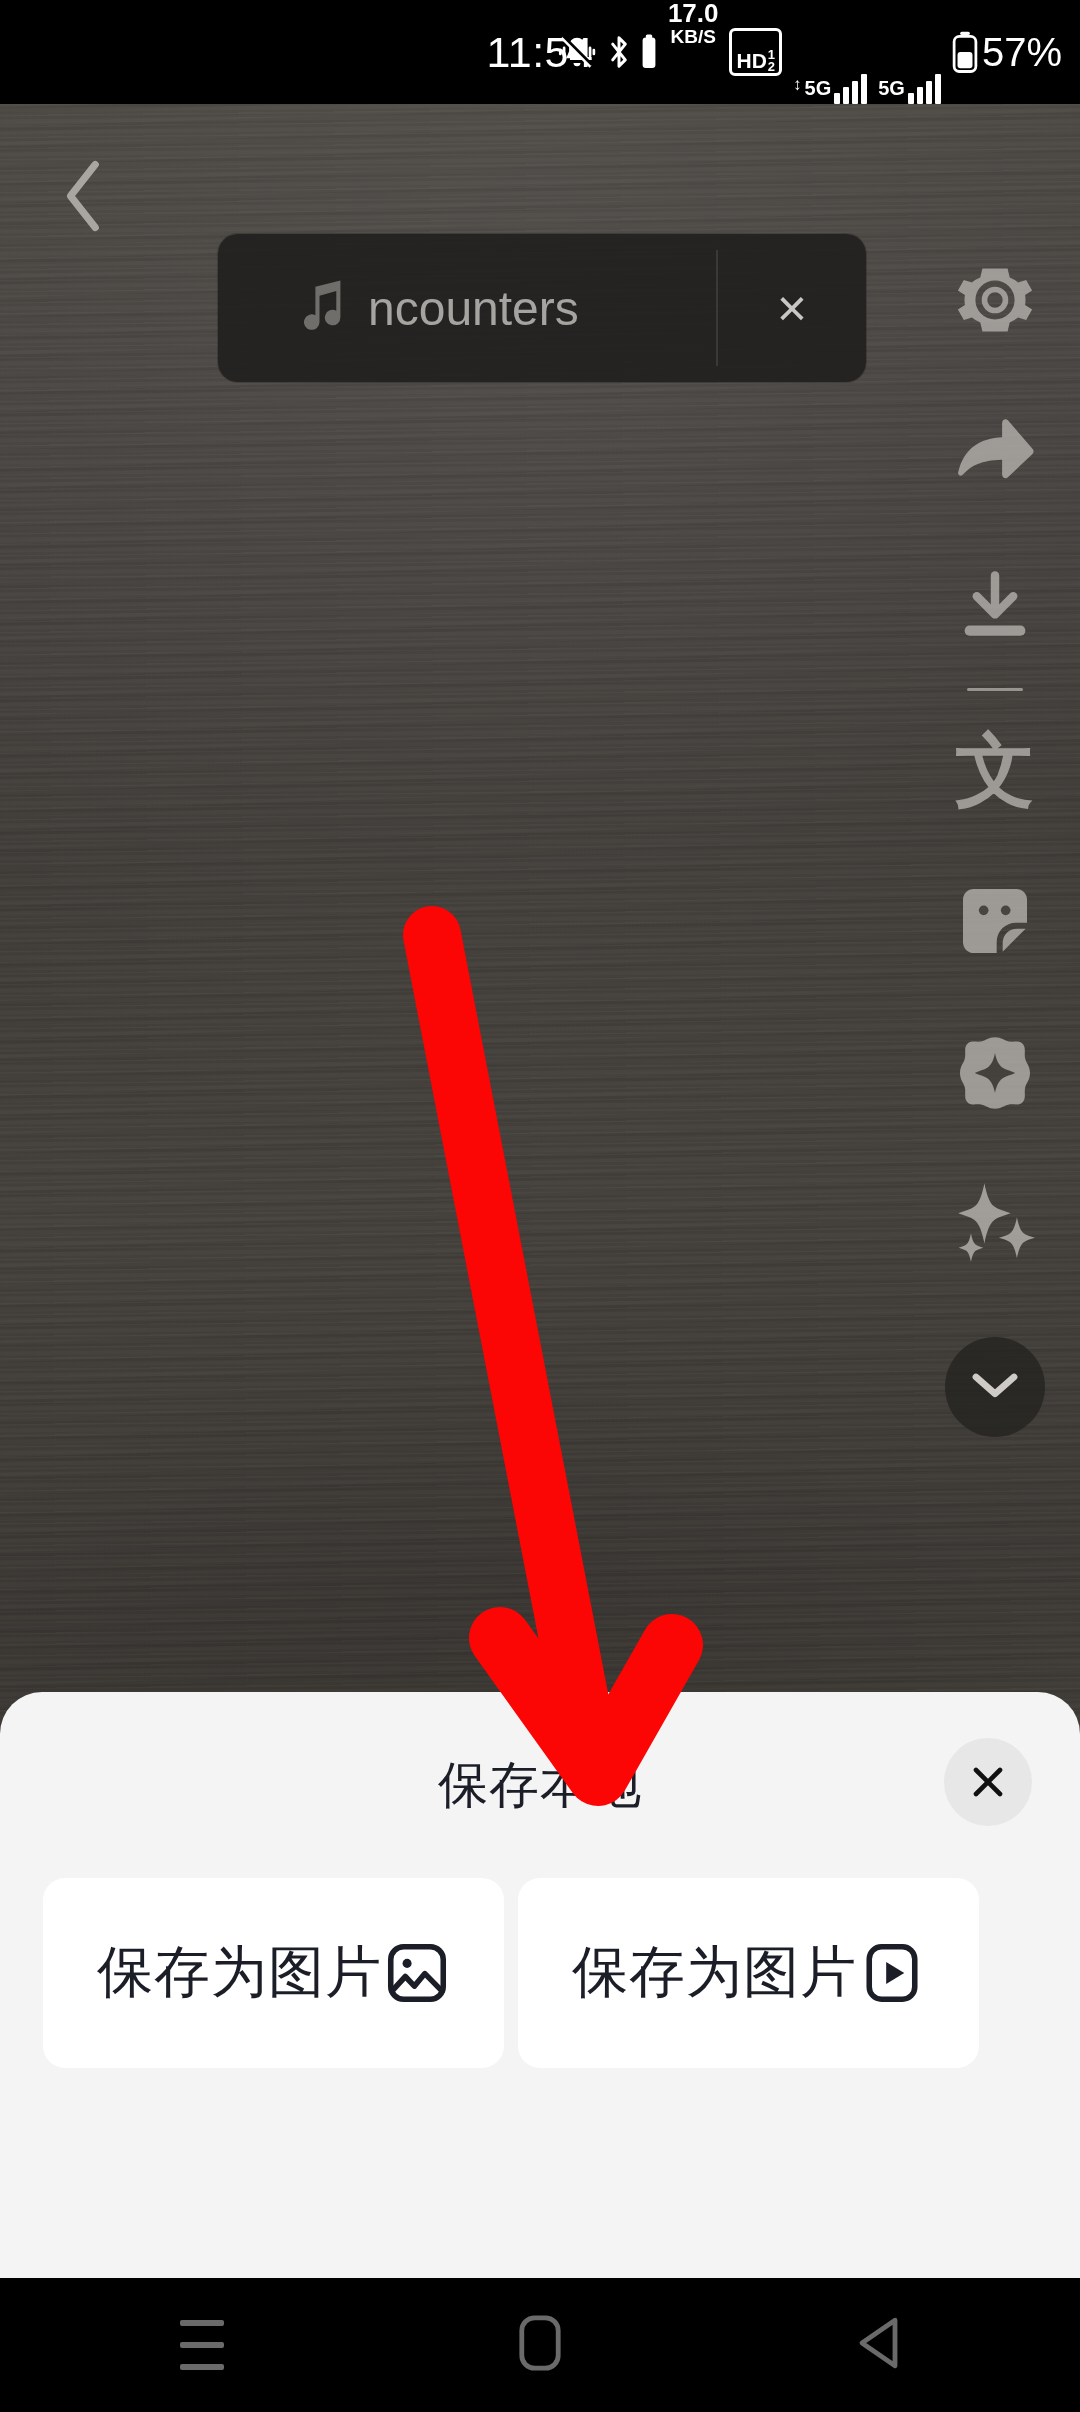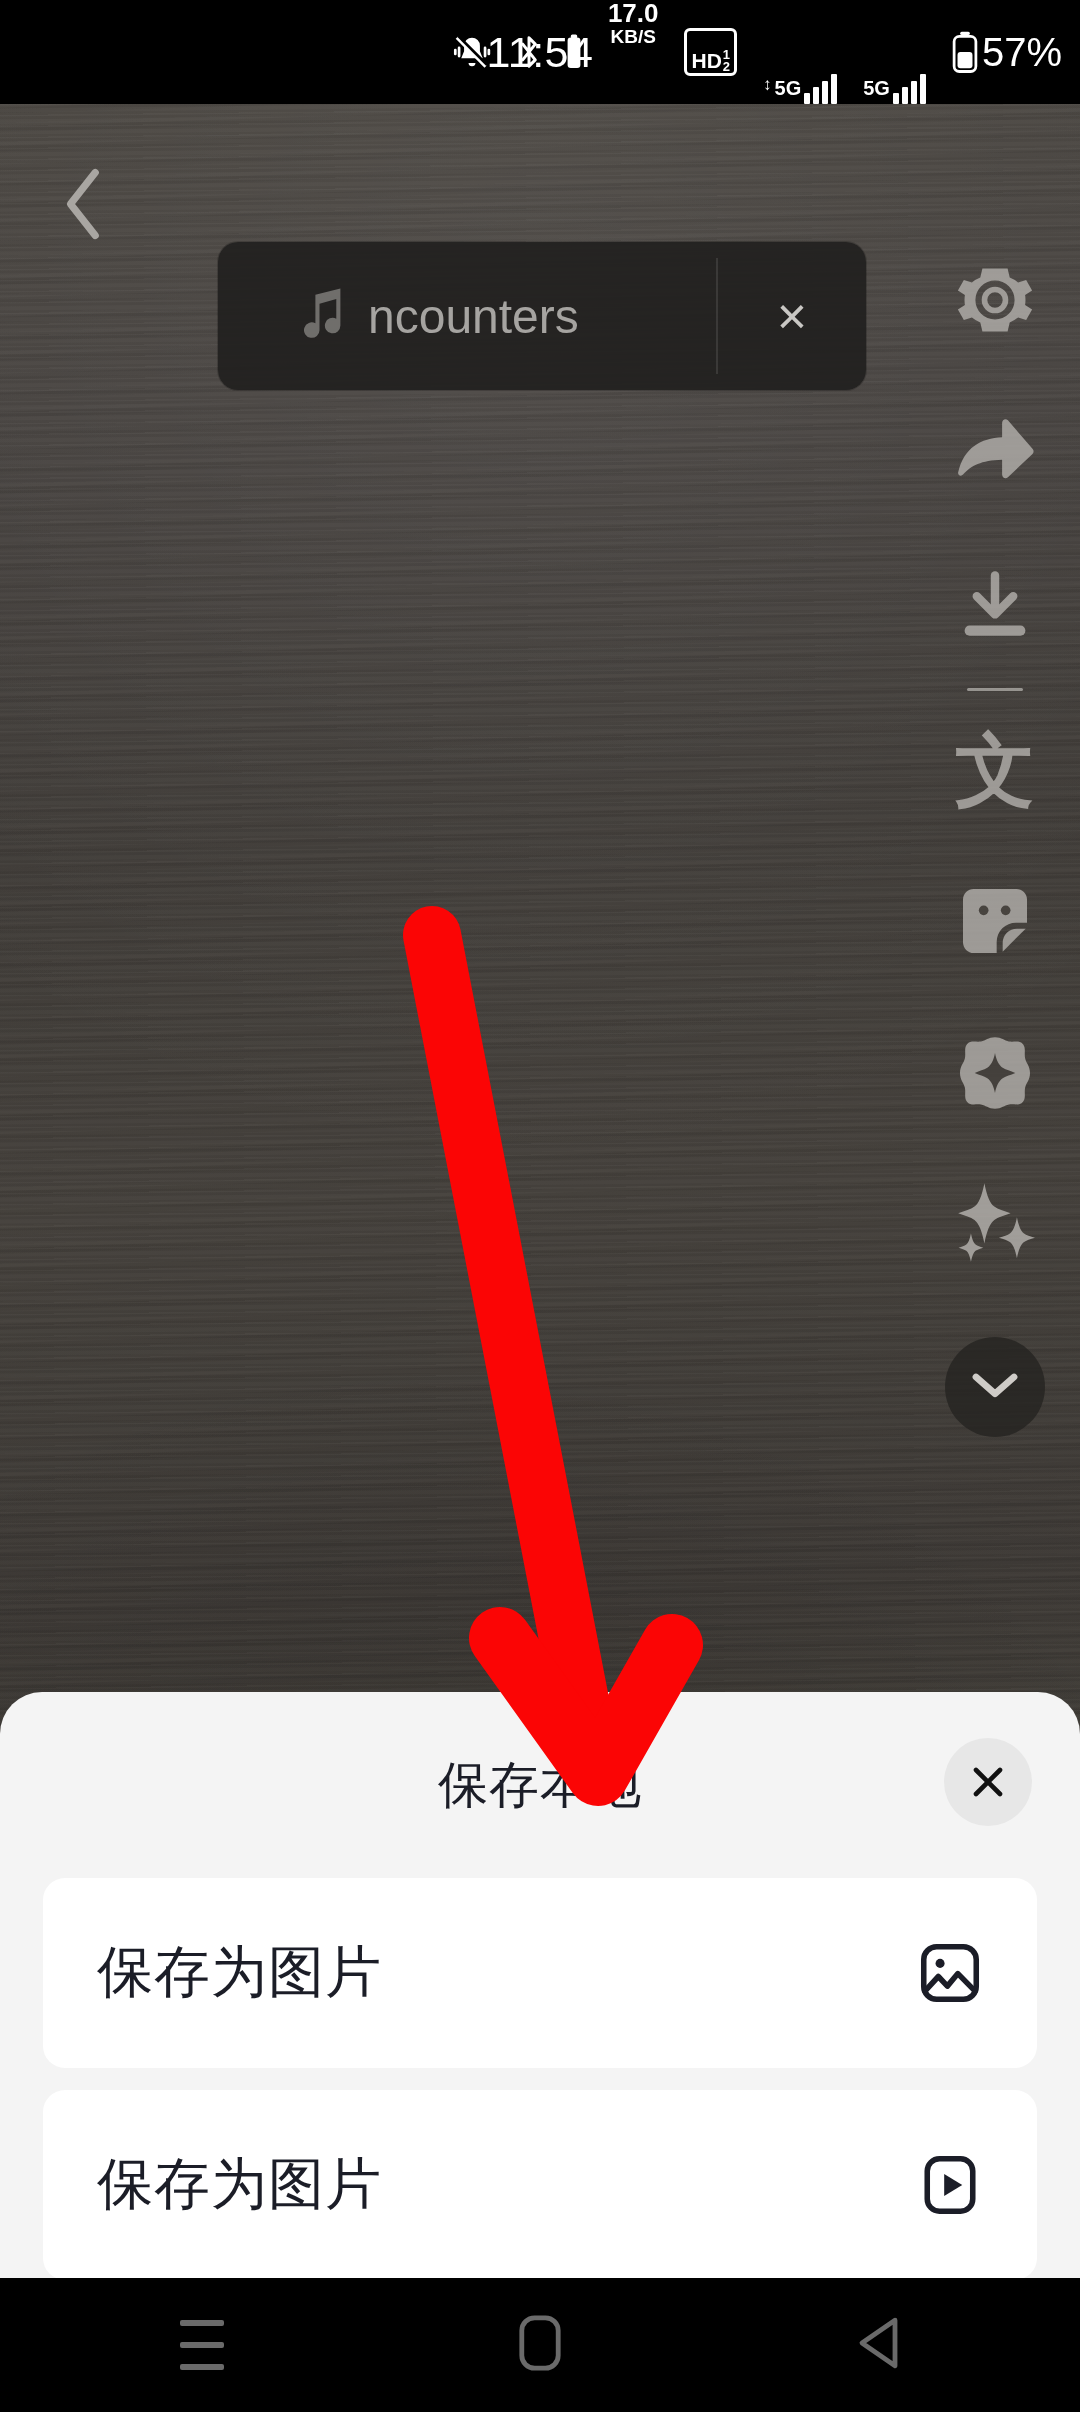--- a/index.html
+++ b/index.html
@@ -17,21 +17,21 @@
     background:#000; color:#fff;
     display:flex; align-items:center;
   }
   .sb-time{
     position:absolute; left:0; top:0; width:1080px; height:104px;
     display:flex; align-items:center; justify-content:center;
     font-size:43px; font-weight:400; letter-spacing:.5px;
   }
   .sb-icons{
     position:absolute; right:18px; top:0; height:104px;
-    display:flex; align-items:center; gap:26px;
+    display:flex; align-items:center; gap:11px;
   }
   .sb-ico{ display:flex; align-items:center; height:104px; }
   .sb-ico svg{ display:block; }
   .netspd{
     display:flex; flex-direction:column; align-items:center;
     line-height:1; font-weight:bold;
   }
   .netspd .v{ font-size:26px; }
   .netspd .u{ font-size:19px; margin-top:1px; }
   .hdbox{
@@ -74,21 +74,21 @@
   }
   .wood::after{
     content:""; position:absolute; inset:0;
     background:
       radial-gradient(120% 60% at 50% 8%, rgba(255,255,255,.05), transparent 70%),
       radial-gradient(110% 50% at 40% 92%, rgba(0,0,0,.16), transparent 70%);
   }
 
   
   .topbar{
-    position:absolute; left:0; top:8px; width:1080px; height:176px;
+    position:absolute; left:0; top:0; width:1080px; height:176px;
     display:flex; align-items:center;
   }
   .back-btn{
     position:absolute; left:32px; top:46px;
     width:104px; height:92px;
     display:flex; align-items:center; justify-content:center;
   }
   .searchpill-wrap{
     position:absolute; left:218px; top:130px;
     width:648px; height:148px;
@@ -153,21 +153,21 @@
   }
   .sheet-title{
     font-size:50px; color:#1b1d27; font-weight:400; letter-spacing:1px;
   }
   .sheet-close{
     position:absolute; right:48px; top:46px;
     width:88px; height:88px; border-radius:50%;
     background:#e7e7e7;
     display:flex; align-items:center; justify-content:center;
   }
-  .opt-list{ padding:0 43px; display:flex; flex-direction:column; gap:22px; }
+  .opt-list{ padding:0 43px; display:flex; flex-direction:row; gap:14px; }
   .opt{
     height:190px; background:#fff; border-radius:22px;
     display:flex; align-items:center; justify-content:space-between;
     padding:0 52px 0 54px;
   }
   .opt-label{ font-size:56px; color:#1b1d27; letter-spacing:1px; }
   .opt-icon{ flex:0 0 auto; display:flex; align-items:center; }
 
   
   .navbar{

